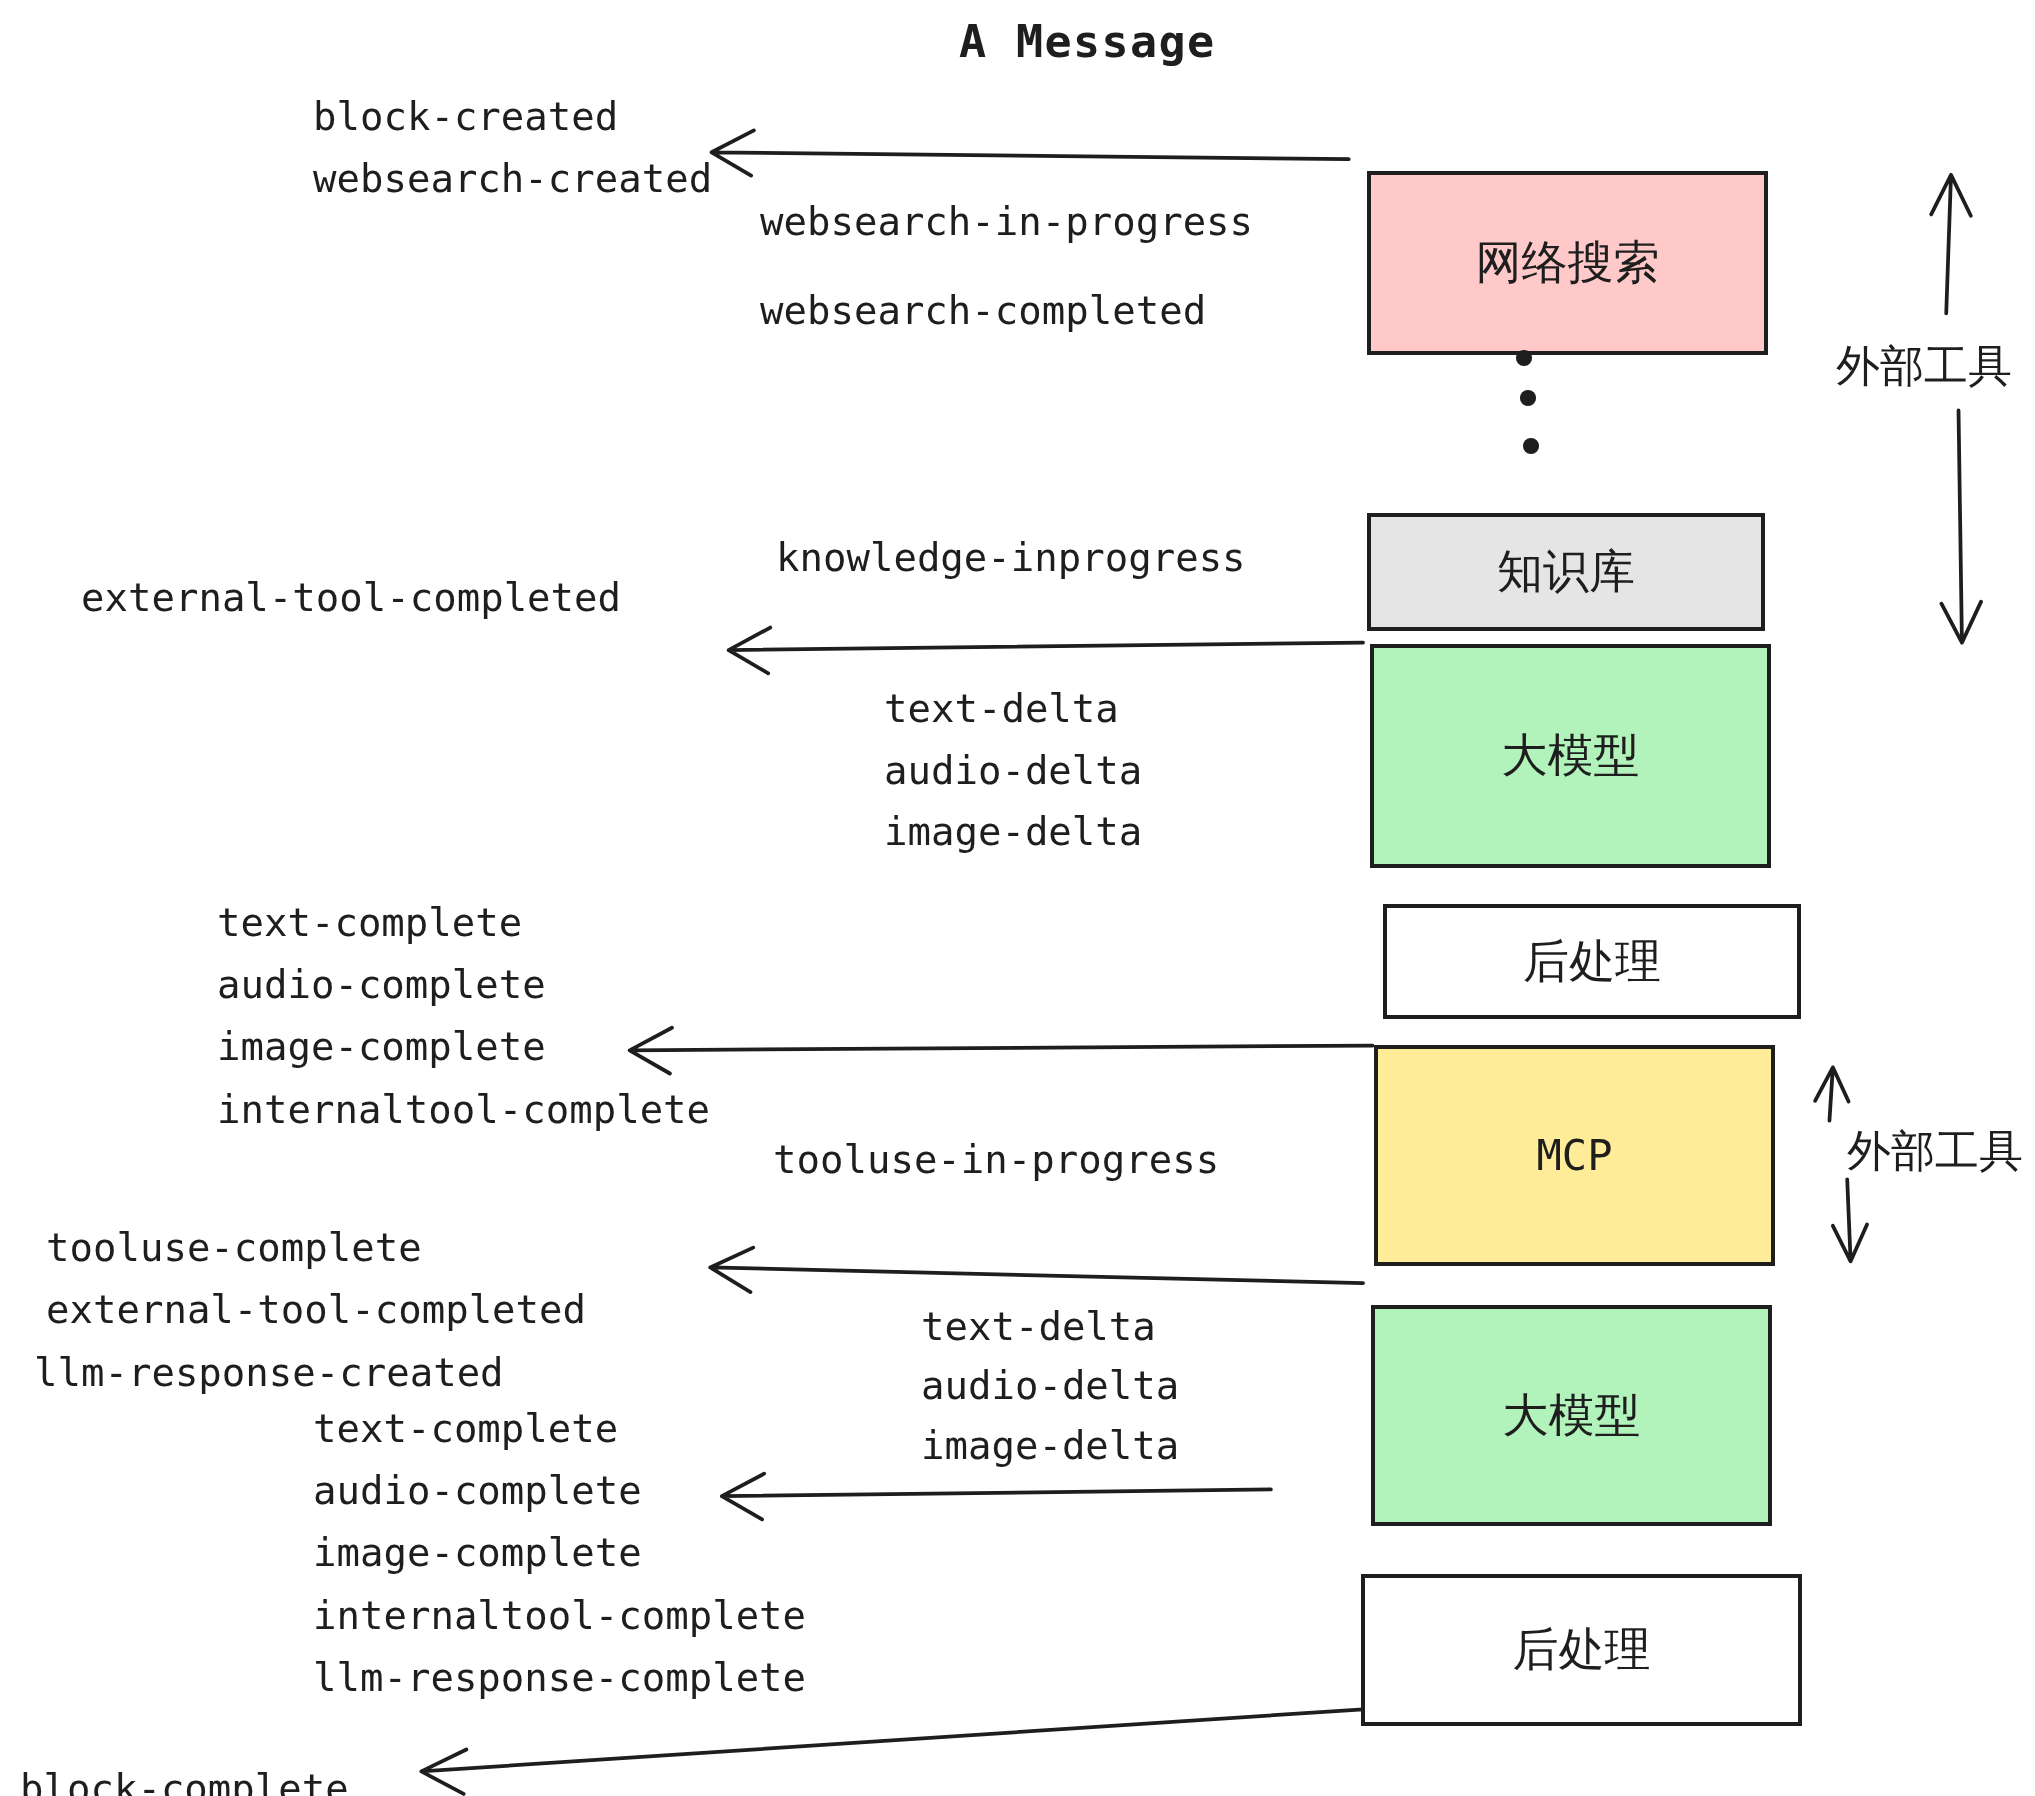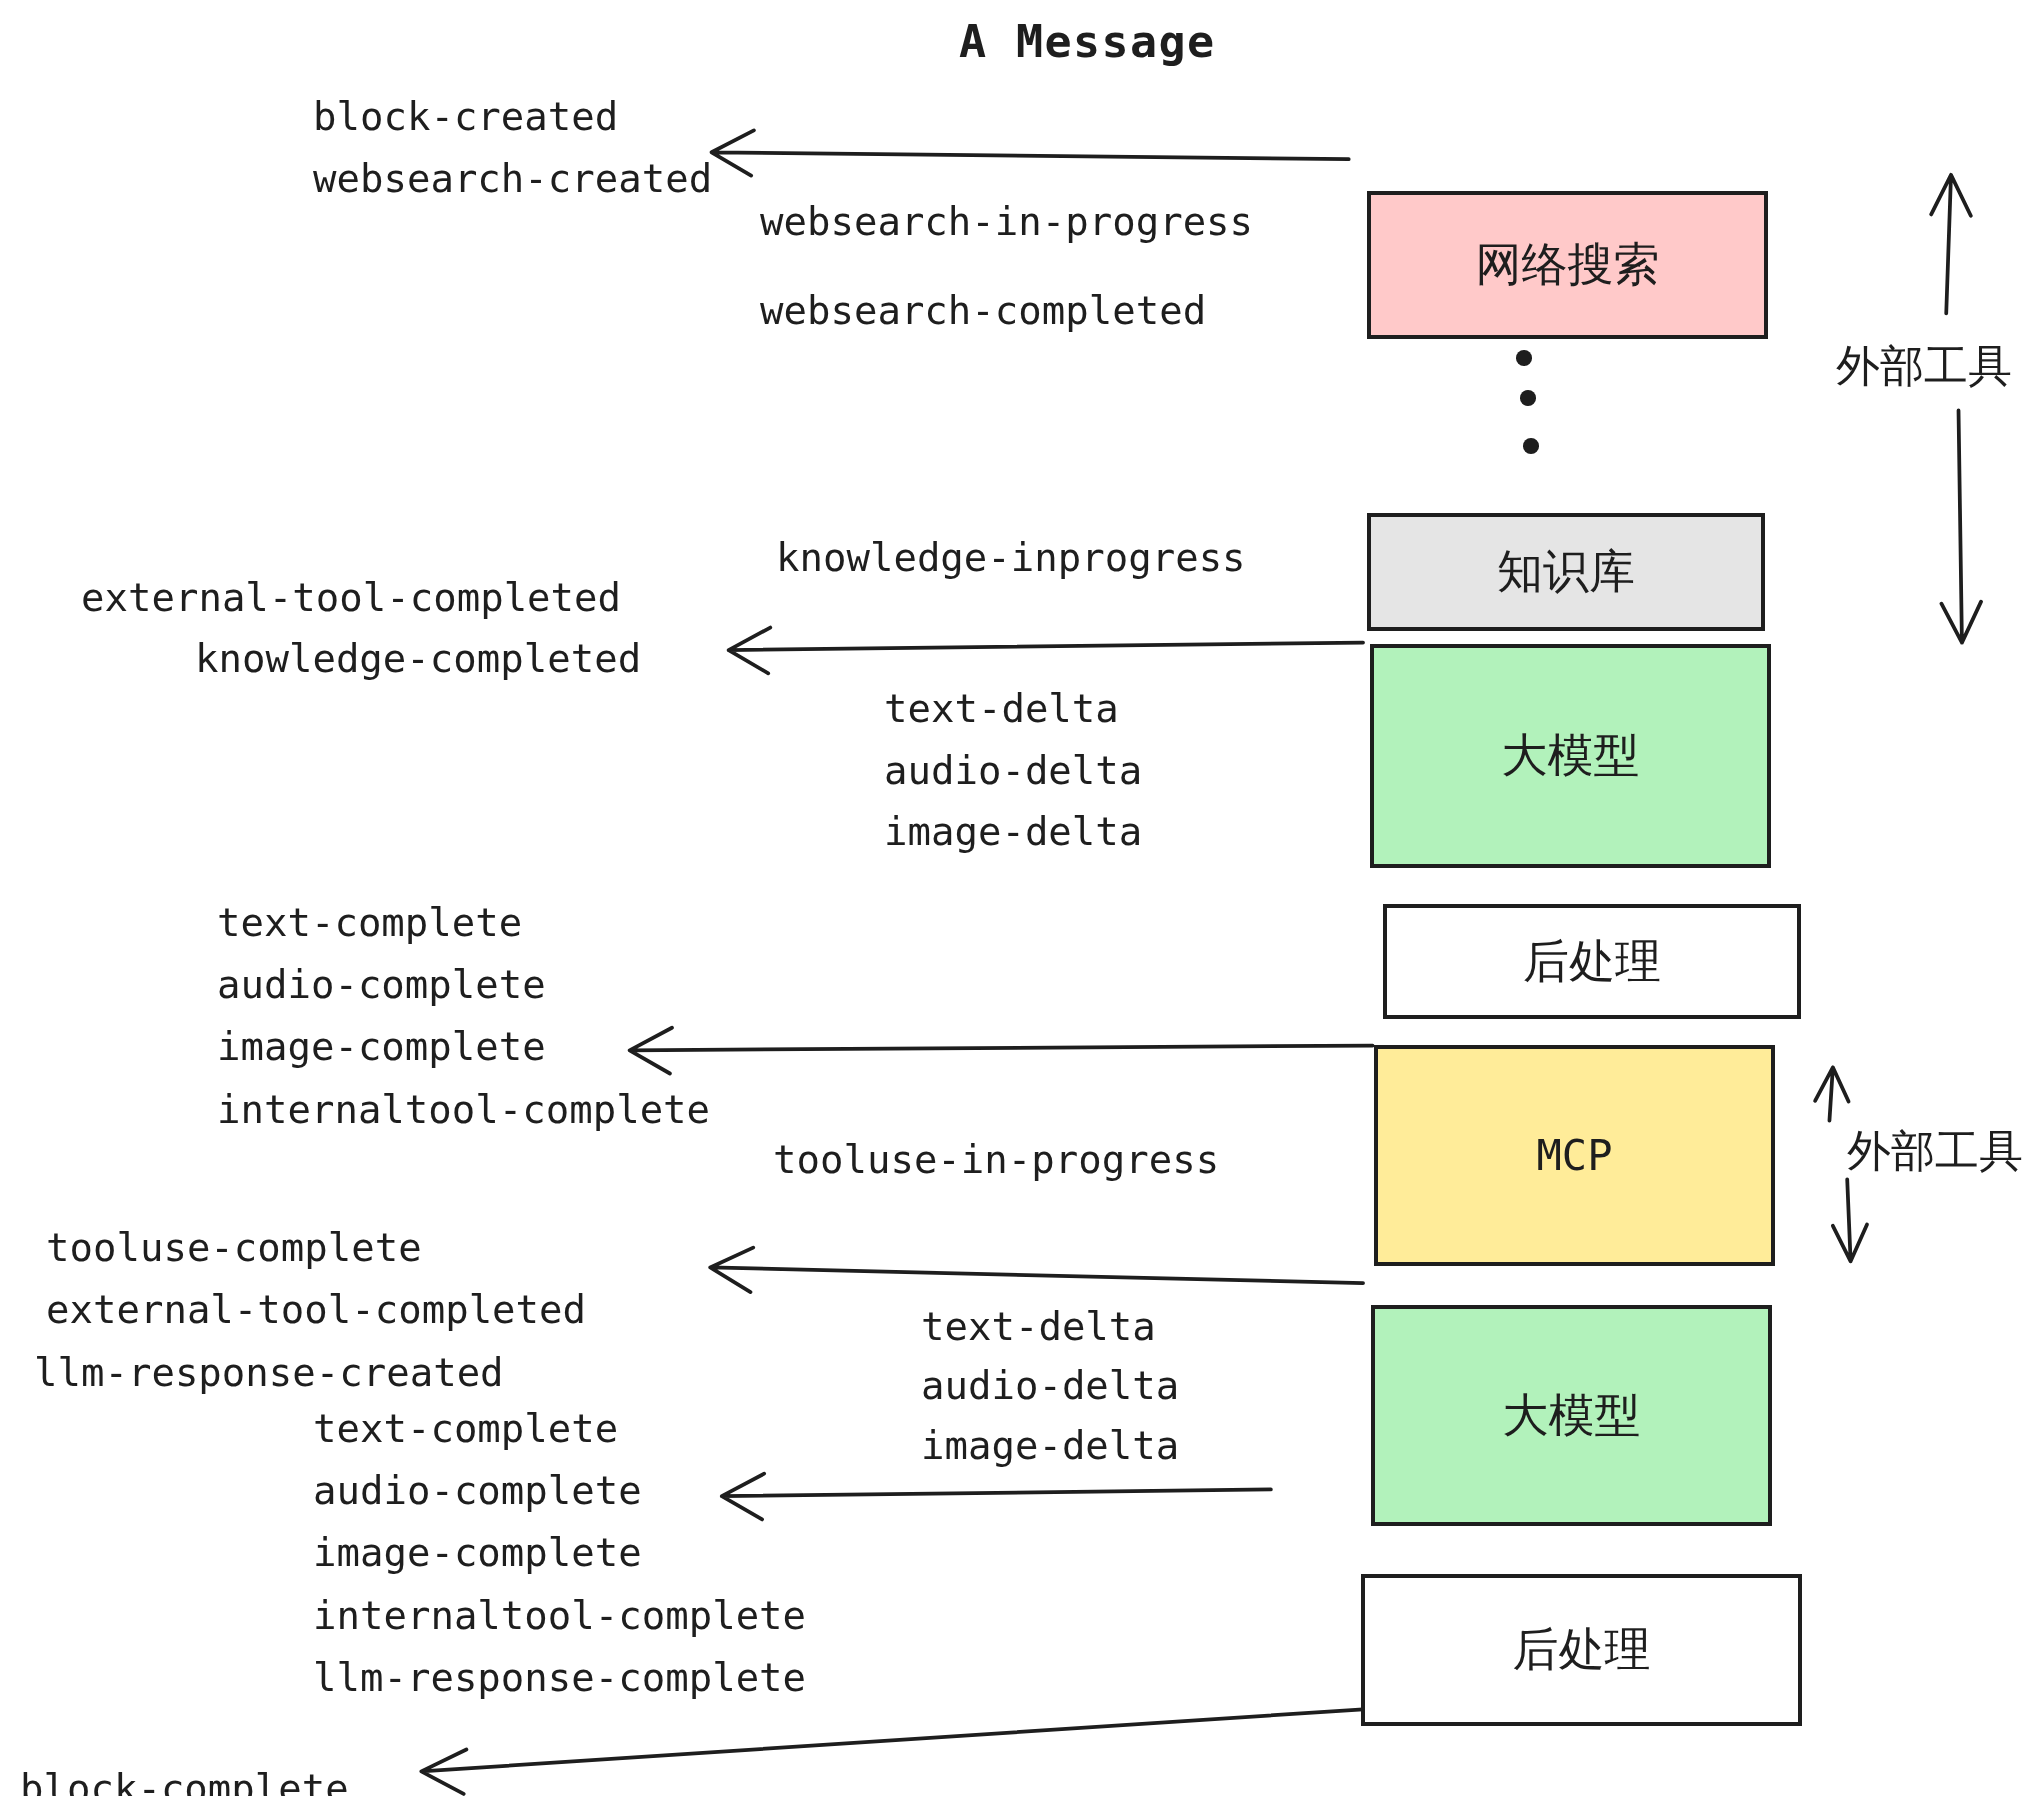--- a/index.html
+++ b/index.html
@@ -35,21 +35,21 @@
   #e-image-delta-2{left:921px;top:1425px;}
   #e-text-complete-2{left:313px;top:1408px;}
   #e-audio-complete-2{left:313px;top:1470px;}
   #e-image-complete-2{left:313px;top:1532px;}
   #e-internaltool-complete-2{left:313px;top:1595px;}
   #e-llm-response-complete{left:313px;top:1657px;text-align:center;}
   #e-block-complete{left:20px;top:1740px;margin-top:28px;}
 
   .box{position:absolute;border:4.1px solid #1e1e1e;display:flex;align-items:center;justify-content:center;
        font-family:"DejaVu Sans","Liberation Sans",sans-serif;font-size:46px;box-sizing:border-box;}
-  #b-websearch{left:1367px;top:171px;width:401px;height:148px;margin-top:20px;}
+  #b-websearch{left:1367px;top:171px;width:401px;height:184px;}
   #b-knowledge{left:1367px;top:513px;width:398px;height:118px;}
   #b-llm1{left:1370px;top:644px;width:401px;height:224px;}
   #b-post1{left:1383px;top:904px;width:418px;height:115px;}
   #b-mcp{left:1374px;top:1045px;width:401px;height:221px;font-family:"DejaVu Sans Mono",monospace;font-size:42px;}
   #b-llm2{left:1371px;top:1305px;width:401px;height:221px;}
   #b-post2{left:1361px;top:1574px;width:441px;height:152px;}
 
   .side-label{position:absolute;font-family:"DejaVu Sans","Liberation Sans",sans-serif;
               font-size:44px;white-space:nowrap;}
   #sl-external-top{left:1836px;top:337px;}
@@ -79,21 +79,20 @@
   </svg>
 
   <div class="title">A Message</div>
 
   <div class="evt" id="e-block-created">block-created</div>
   <div class="evt" id="e-websearch-created">websearch-created</div>
   <div class="evt" id="e-websearch-in-progress">websearch-in-progress</div>
   <div class="evt" id="e-websearch-completed">websearch-completed</div>
   <div class="evt" id="e-knowledge-inprogress">knowledge-inprogress</div>
   <div class="evt" id="e-external-tool-completed">external-tool-completed</div>
-  <div class="evt" id="e-knowledge-completed">knowledge-completed</div>
   <div class="evt" id="e-text-delta-1">text-delta</div>
   <div class="evt" id="e-audio-delta-1">audio-delta</div>
   <div class="evt" id="e-image-delta-1">image-delta</div>
   <div class="evt" id="e-text-complete-1">text-complete</div>
   <div class="evt" id="e-audio-complete-1">audio-complete</div>
   <div class="evt" id="e-image-complete-1">image-complete</div>
   <div class="evt" id="e-internaltool-complete-1">internaltool-complete</div>
   <div class="evt" id="e-tooluse-in-progress">tooluse-in-progress</div>
   <div class="evt" id="e-tooluse-complete">tooluse-complete</div>
   <div class="evt" id="e-external-tool-completed-2">external-tool-completed</div>

